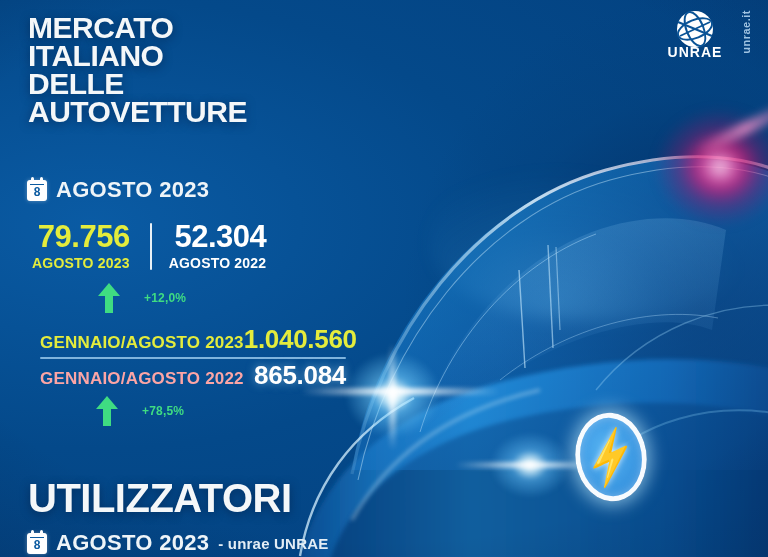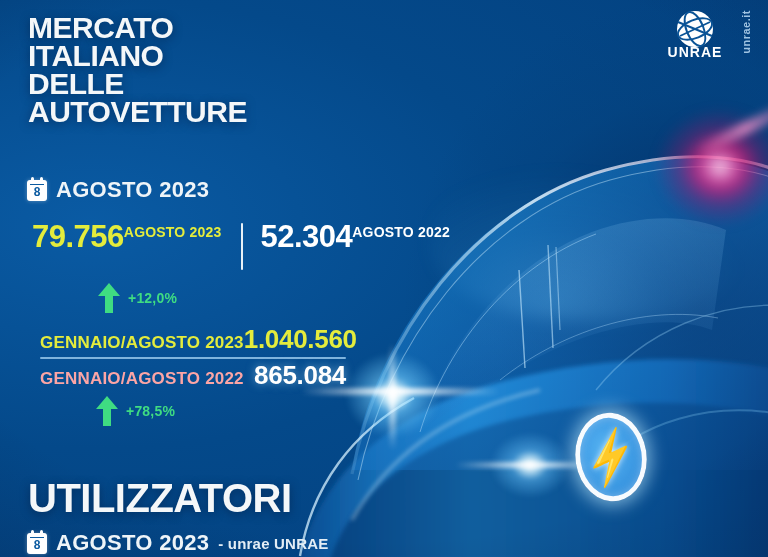--- a/index.html
+++ b/index.html
@@ -204,21 +204,21 @@
     color: #eef4f8;
   }
 
   
   .month-block {
     position: absolute;
     left: 32px; top: 221px;
     display: flex;
     align-items: flex-start;
   }
-  .mb-col { display: flex; flex-direction: row; text-align: right; }
+  .mb-col { display: flex; flex-direction: column; text-align: right; }
   .mb-num {
     font-size: 31px;
     font-weight: 800;
     line-height: 1;
     letter-spacing: -0.5px;
   }
   .mb-label {
     font-size: 14px;
     font-weight: 800;
     letter-spacing: 0.2px;
@@ -257,24 +257,25 @@
   }
   .arrow-up::after {
     content: "";
     position: absolute;
     left: 0; top: 0;
     border-left: 11px solid transparent;
     border-right: 11px solid transparent;
     border-bottom: 13px solid #3fdc82;
   }
   .pct {
-    font-size: 14px;
+    font-size: 12px;
     font-weight: 700;
     color: #3fdc82;
     letter-spacing: 0.2px;
+    margin-left: 16px;
   }
 
   
   .cum {
     position: absolute;
     left: 40px; top: 326px;
     width: 306px;
   }
   .cum-row {
     display: flex;

